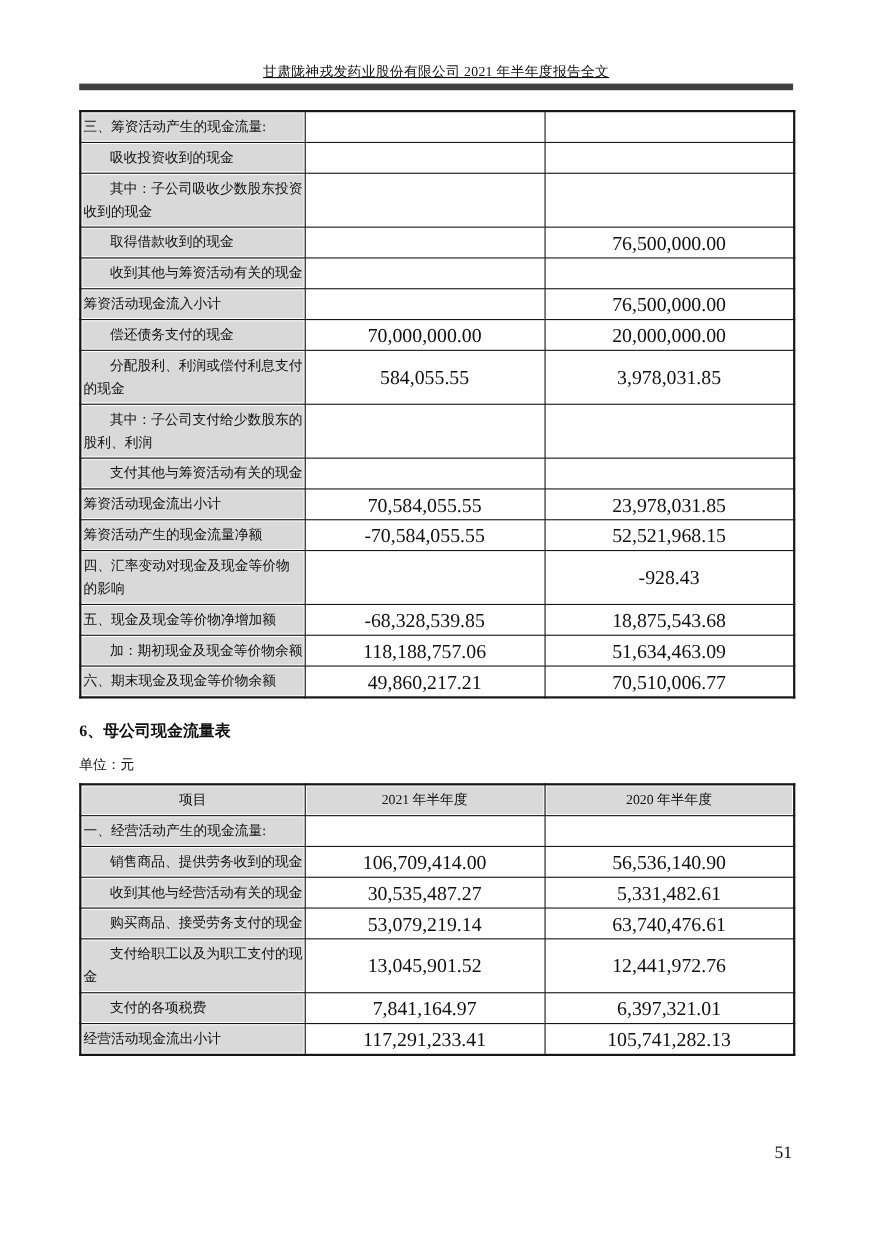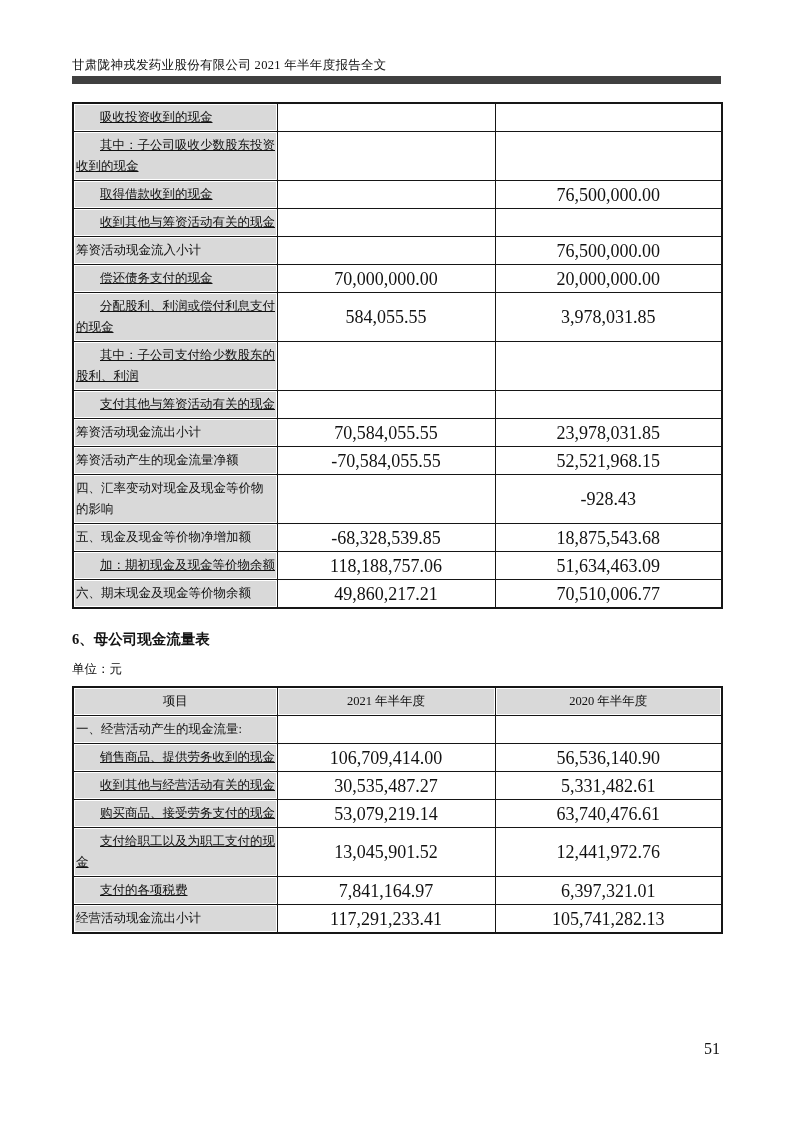--- a/index.html
+++ b/index.html
@@ -14,25 +14,26 @@
     height: 1122px;
     background: #ffffff;
     overflow: hidden;
     margin: 0 auto;
   }
   .content { padding: 0 72px; }
 
   .report-header {
     padding-top: 57px;
     padding-bottom: 3px;
-    text-align: left;
+    text-align: center;
     font-size: 12.5px;
     line-height: 16px;
     letter-spacing: 0.3px;
-    border-bottom: 8px solid #404040;
+    border-bottom: 6px solid #404040;
+    text-decoration: underline;
   }
 
   table.fin-table {
     border-collapse: collapse;
     table-layout: fixed;
     width: 649px;
     border: 2px solid #161616;
     margin-top: 18px;
   }
   #parent-table { margin-top: 9px; }
@@ -55,21 +56,21 @@
   }
   td.label-cell {
     background: #d9d9d9;
     box-shadow: inset 0 0 0 1px #ffffff;
     font-size: 12.5px;
     line-height: 21px;
     height: 26px;
     padding: 3px 1px 3px 2px;
     word-break: break-all;
   }
-  td.label-cell.indent { text-indent: 24px; text-decoration: underline; }
+  td.label-cell.indent { text-indent: 24px; }
   td.value-cell {
     text-align: center;
     padding: 0 16px;
     font-family: "Liberation Serif", serif;
     font-size: 18px;
     line-height: 20px;
     white-space: nowrap;
   }
 
   .section-heading {
@@ -101,20 +102,25 @@
       <span>甘肃陇神戎发药业股份有限公司 2021 年半年度报告全文</span>
     </div>
 
     <table class="fin-table" id="consolidated-table">
       <colgroup>
           <col class="c1">
           <col class="c2">
           <col class="c3">
         </colgroup>
       <tbody>
+          <tr>
+    <td class="label-cell">三、筹资活动产生的现金流量:</td>
+    <td class="value-cell"></td>
+    <td class="value-cell"></td>
+  </tr>
           <tr>
     <td class="label-cell indent">吸收投资收到的现金</td>
     <td class="value-cell"></td>
     <td class="value-cell"></td>
   </tr>
           <tr>
     <td class="label-cell indent">其中：子公司吸收少数股东投资收到的现金</td>
     <td class="value-cell"></td>
     <td class="value-cell"></td>
   </tr>

